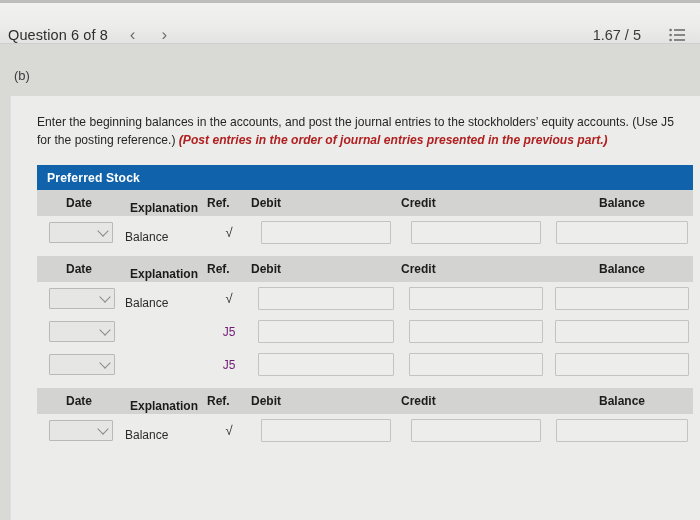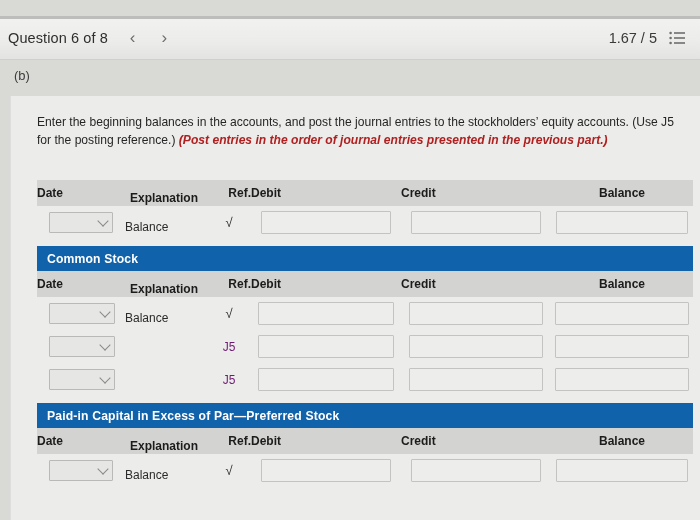--- a/index.html
+++ b/index.html
@@ -11,27 +11,27 @@
     height: 520px;
     overflow: hidden;
     font-family: "Liberation Sans", sans-serif;
     background: #d9d9d6;
     position: relative;
   }
 
   
   #topbar {
     position: absolute;
-    left: 0; top: 16px;
+    left: 0; top: 0;
     width: 700px; height: 44px;
     background: linear-gradient(180deg,#f2f2f0 0%, #ececeb 60%, #e3e3e1 100%);
     border-bottom: 1px solid #cfcfcd;
     box-sizing: border-box;
     display: flex;
-    align-items: center;
+    align-items: flex-end;
   }
   #topbar:before{
     content:"";
     position:absolute; left:0; top:0; width:700px; height:3px;
     background:#bdbdbb;
   }
   .q-title {
     margin-left: 8px;
     font-size: 14.5px;
     color: #2e2e2e;
@@ -48,21 +48,21 @@
     font-size: 17px;
     color: #6d6d6d;
     line-height: 1;
     cursor: pointer;
     user-select: none;
   }
   .topbar-right {
     margin-left: auto;
     display: flex;
     align-items: center;
-    gap: 12px;
+    gap: 28px;
     margin-right: 14px;
   }
   .score {
     font-size: 14.5px;
     color: #3a3a3a;
     white-space: nowrap;
   }
   .list-icon {
     width: 17px; height: 14px;
     display: block;
@@ -83,21 +83,21 @@
     left: 10px;
     top: 96px;
     width: 690px;
     height: 430px;
     background: #ececea;
     box-sizing: border-box;
     border-left: 1px solid #dedede;
     overflow: hidden;
   }
   .instructions {
-    margin: 18px 22px 15px 26px;
+    margin: 18px 22px 0 26px;
     font-size: 12.1px;
     line-height: 1.45;
     color: #262626;
     width: 650px;
   }
   .instructions .italic-red {
     color: #b02020;
     font-style: italic;
     font-weight: bold;
   }
@@ -130,23 +130,23 @@
   }
   .row {
     height: 33px;
     display: flex;
     align-items: center;
     background: #ececea;
     box-sizing: border-box;
   }
 
   
-  .c-date  { width: 84px;  flex: none; }
+  .c-date  { width: 84px;  text-align: center; flex: none; }
   .c-expl  { width: 86px;  text-align: center; flex: none; margin-top: 9px; }
-  .c-ref   { width: 44px;  text-align: right; flex: none; }
+  .c-ref   { width: 44px;  text-align: left; flex: none; }
   .c-debit { width: 150px; flex: none; }
   .c-credit{ width: 150px; flex: none; }
   .c-bal   { width: 142px; text-align: center; flex: none; }
 
   .cell { display: flex; align-items: center; justify-content: center; }
 
   
   .date-select {
     width: 64px;
     height: 21px;
@@ -231,20 +231,21 @@
 
 <div id="card">
 
   <div class="instructions">
     <span>Enter the beginning balances in the accounts, and post the journal entries to the stockholders’ equity accounts. (Use J5 for the posting reference.) </span><span class="italic-red">(Post entries in the order of journal entries presented in the previous part.)</span>
   </div>
 
   <div style="height:16px"></div>
 
   <div class="ledger">
+    <div class="ledger-title">Preferred Stock</div>
     <div class="col-head">
       <div class="c-date">Date</div>
       <div class="c-expl">Explanation</div>
       <div class="c-ref">Ref.</div>
       <div class="c-debit">Debit</div>
       <div class="c-credit">Credit</div>
       <div class="c-bal">Balance</div>
     </div>
     <div class="row">
       <div class="c-date cell">
@@ -266,21 +267,20 @@
       </div>
       <div class="c-bal cell">
         <div class="money-input w-bal"></div>
       </div>
     </div>
   </div>
 
   <div class="gap"></div>
 
   <div class="ledger wide">
-    <div class="ledger-title">Common Stock</div>
     <div class="col-head">
       <div class="c-date">Date</div>
       <div class="c-expl">Explanation</div>
       <div class="c-ref">Ref.</div>
       <div class="c-debit">Debit</div>
       <div class="c-credit">Credit</div>
       <div class="c-bal">Balance</div>
     </div>
 
     <div class="row">
@@ -349,21 +349,20 @@
       </div>
       <div class="c-bal cell">
         <div class="money-input w-bal"></div>
       </div>
     </div>
   </div>
 
   <div class="gap"></div>
 
   <div class="ledger">
-    <div class="ledger-title">Paid-in Capital in Excess of Par—Preferred Stock</div>
     <div class="col-head">
       <div class="c-date">Date</div>
       <div class="c-expl">Explanation</div>
       <div class="c-ref">Ref.</div>
       <div class="c-debit">Debit</div>
       <div class="c-credit">Credit</div>
       <div class="c-bal">Balance</div>
     </div>
     <div class="row">
       <div class="c-date cell">

